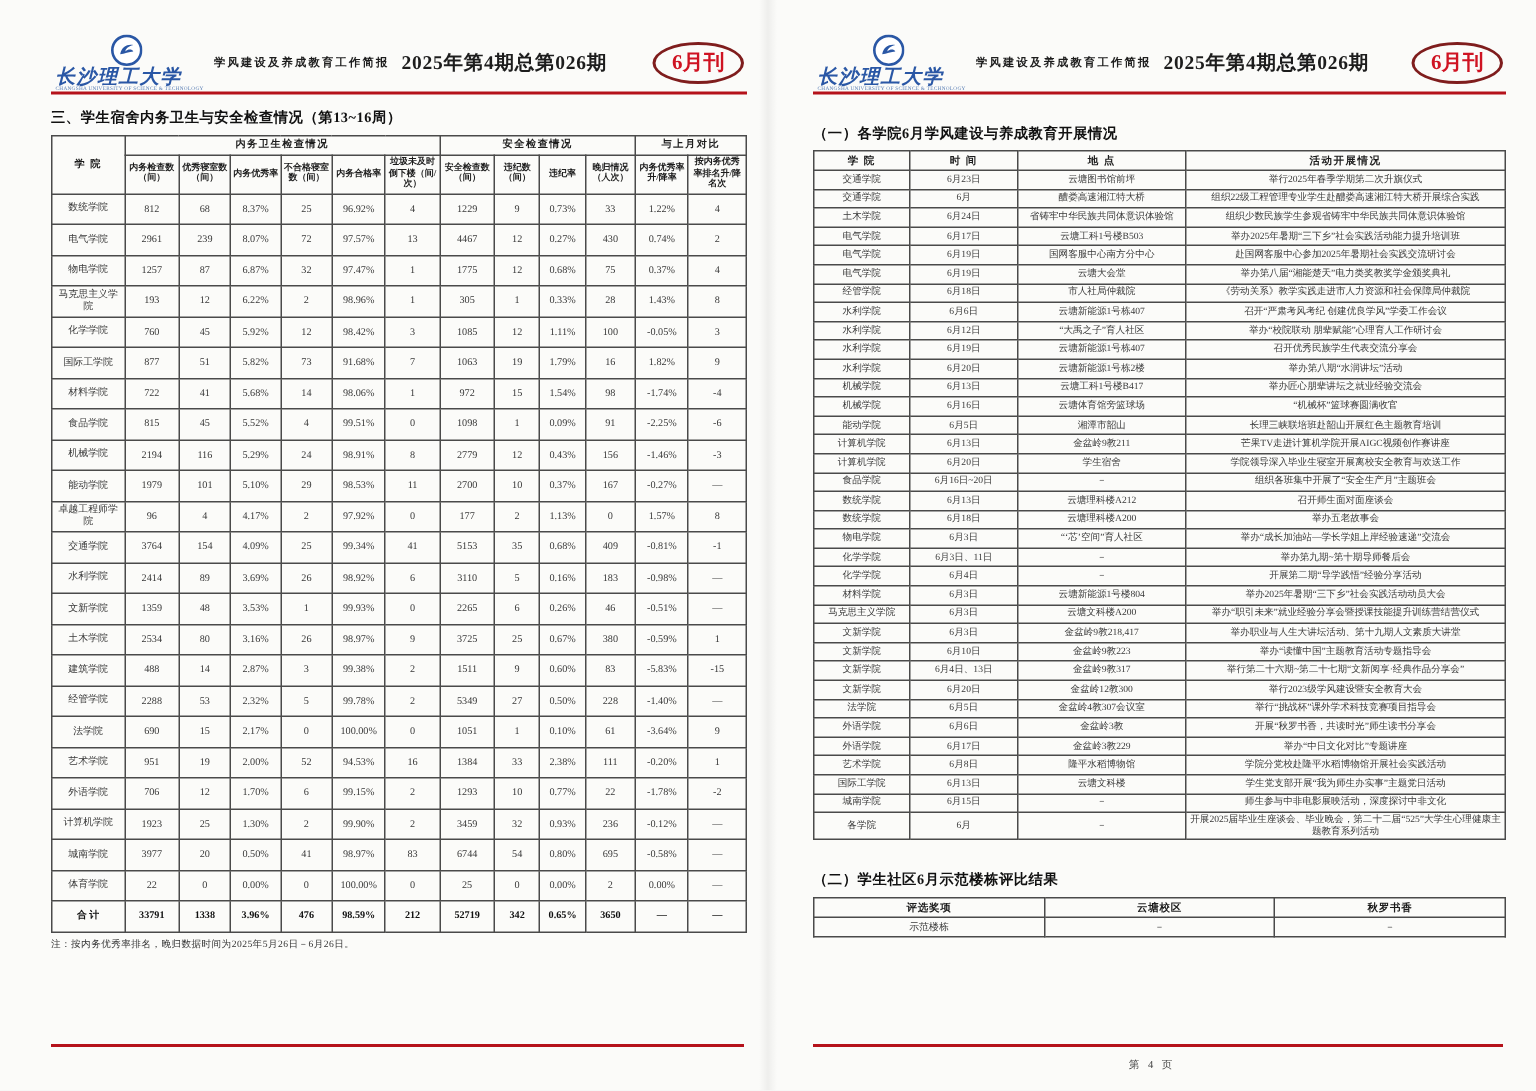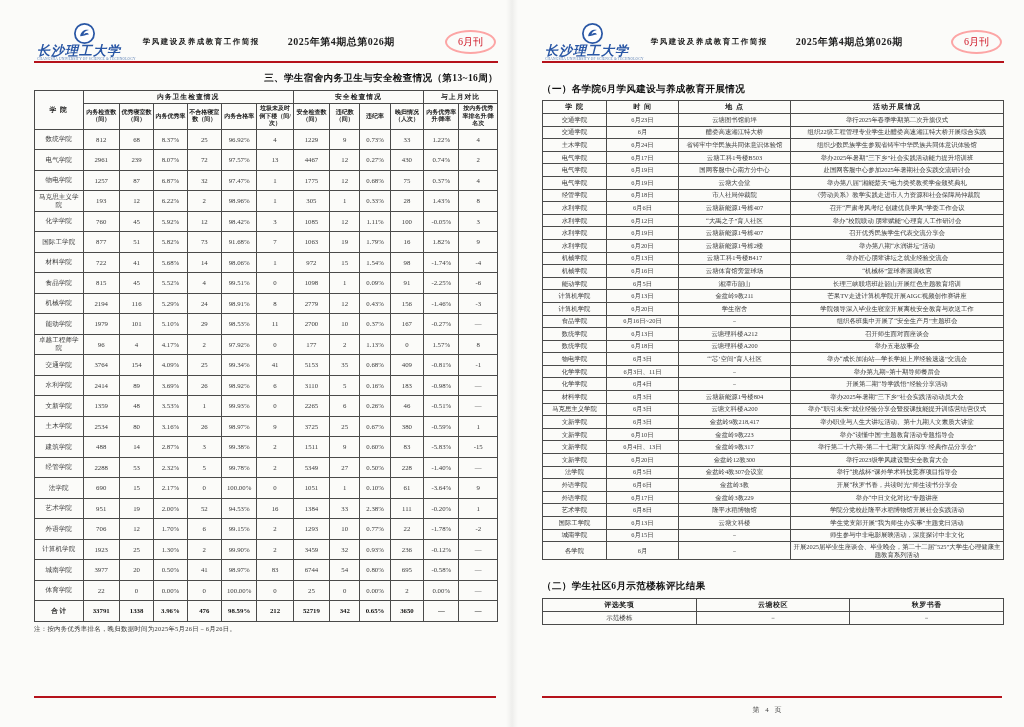--- a/index.html
+++ b/index.html
@@ -12,27 +12,27 @@
   .page.right { padding:26px 20px 0 30px; }
 
   
   .masthead { display:flex; align-items:center; height:32px; }
   .logo { display:flex; align-items:center;flex-direction:column; }
   .emblem { width:21px; height:21px; flex:0 0 auto; }
   .logo-text { margin-left:3px; }
   .uni-cn { font-size:13px; font-weight:bold; font-style:italic; color:#2a57a5; letter-spacing:1px; line-height:1; white-space:nowrap; }
   .uni-en { font-size:3.5px; color:#5b7fb5; letter-spacing:0.2px; white-space:nowrap; }
   .mast-title { font-size:7.5px; font-weight:bold; color:#1d1d1d; letter-spacing:1.5px; margin-left:7px; white-space:nowrap; }
-  .issue { font-size:10px; font-weight:bold; color:#1d1d1d; margin-left:28px; letter-spacing:0.5px; white-space:nowrap; }
-  .badge { margin-left:auto; margin-right:2px; border:2px solid #fca5a5; border-radius:50%; color:#cf1322;
-           font-size:10px; font-weight:normal; padding:3px 11px; white-space:nowrap; }
+  .issue { font-size:13px; font-weight:bold; color:#1d1d1d; margin-left:8px; letter-spacing:0.5px; white-space:nowrap; }
+  .badge { margin-left:auto; margin-right:2px; border:2px solid #7f1d1d; border-radius:50%; color:#cf1322;
+           font-size:14px; font-weight:bold; padding:3px 11px; white-space:nowrap; }
   .head-rule { height:2px; background:#b5121b; margin-top:3px; }
 
   
-  .section-title { font-size:9.5px; font-weight:bold; color:#111; margin-top:9px; letter-spacing:0.4px;text-align:right; }
+  .section-title { font-size:9.5px; font-weight:bold; color:#111; margin-top:9px; letter-spacing:0.4px; }
   .sub-title { font-size:9.5px; font-weight:bold; color:#111; margin-top:20px; letter-spacing:0.4px; }
 
   
   table { border-collapse:collapse; table-layout:fixed; width:100%; }
   th, td { border:0.8px solid #4a4a4a; text-align:center; vertical-align:middle; overflow:hidden; }
   th { font-weight:bold; color:#1c1c1c; }
   td { color:#3a3a3a; }
 
   
   .hyg-table { margin-top:5px; }

